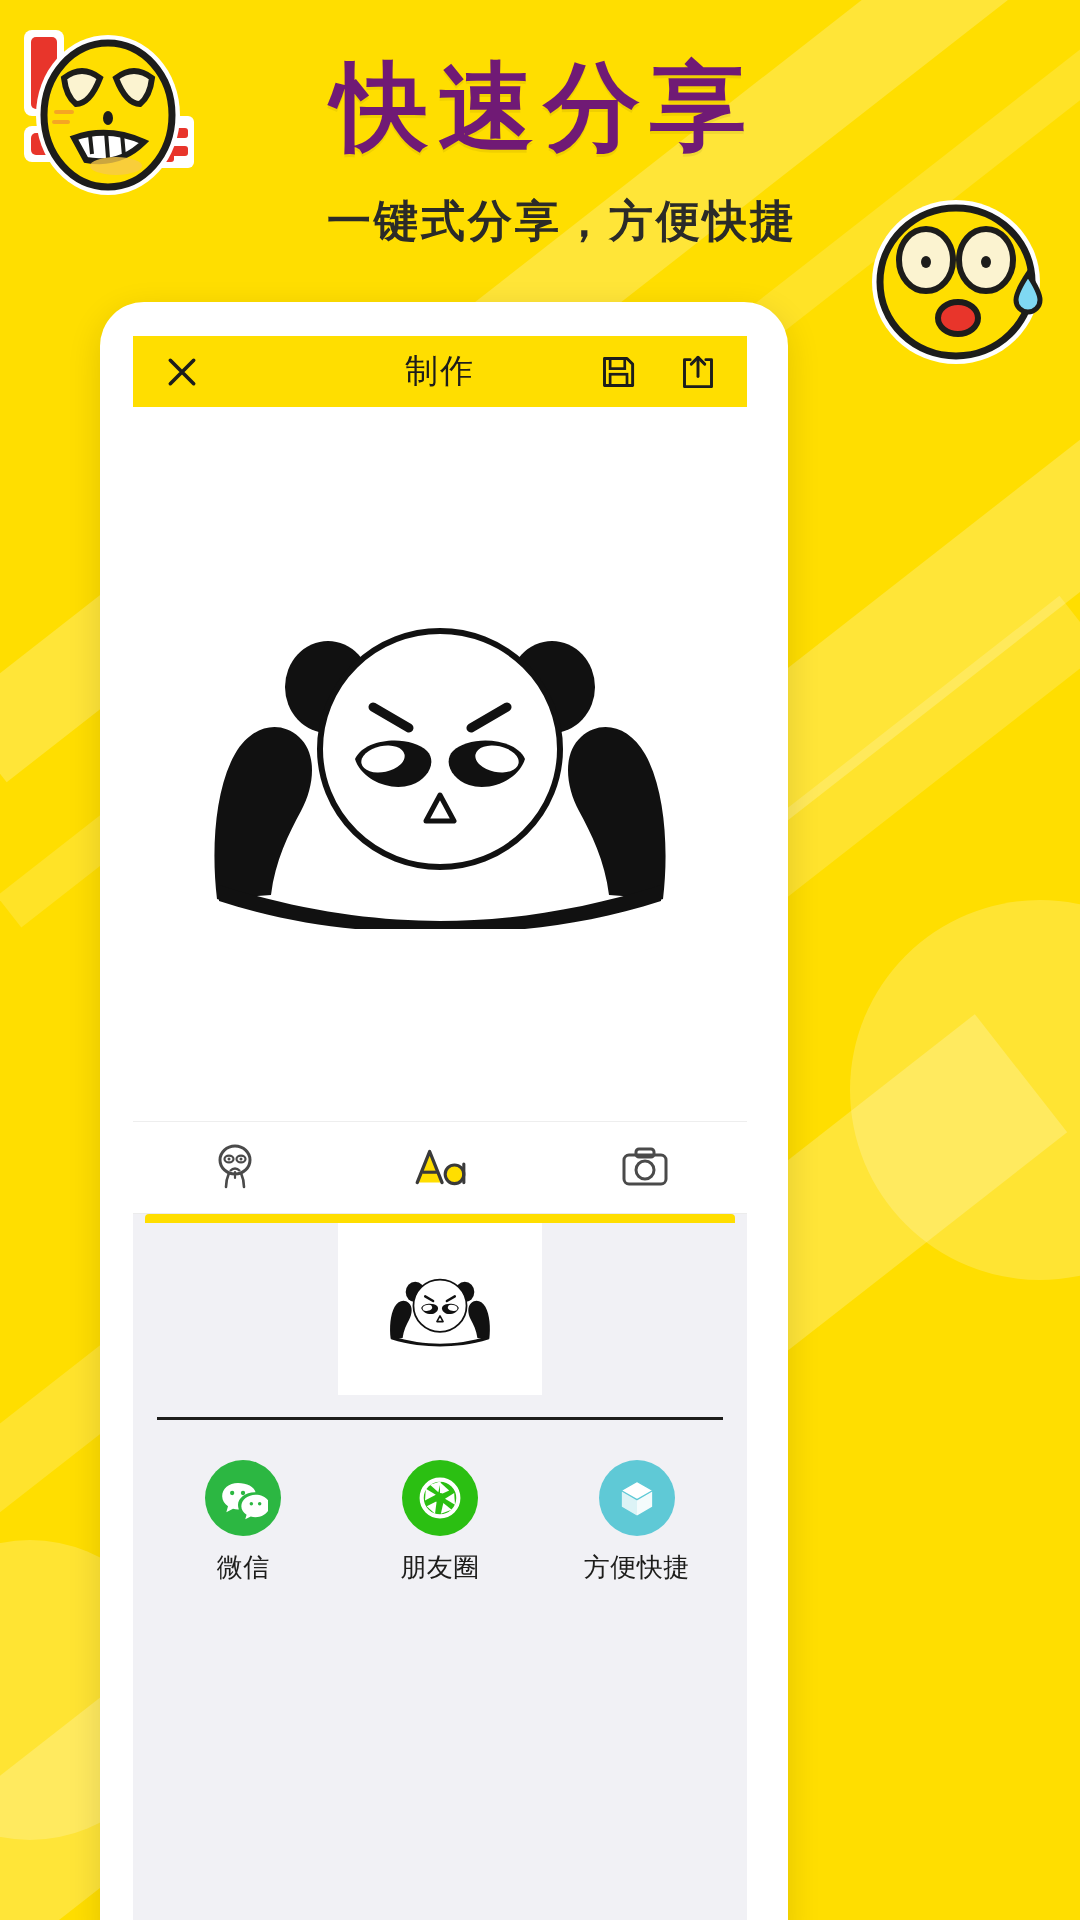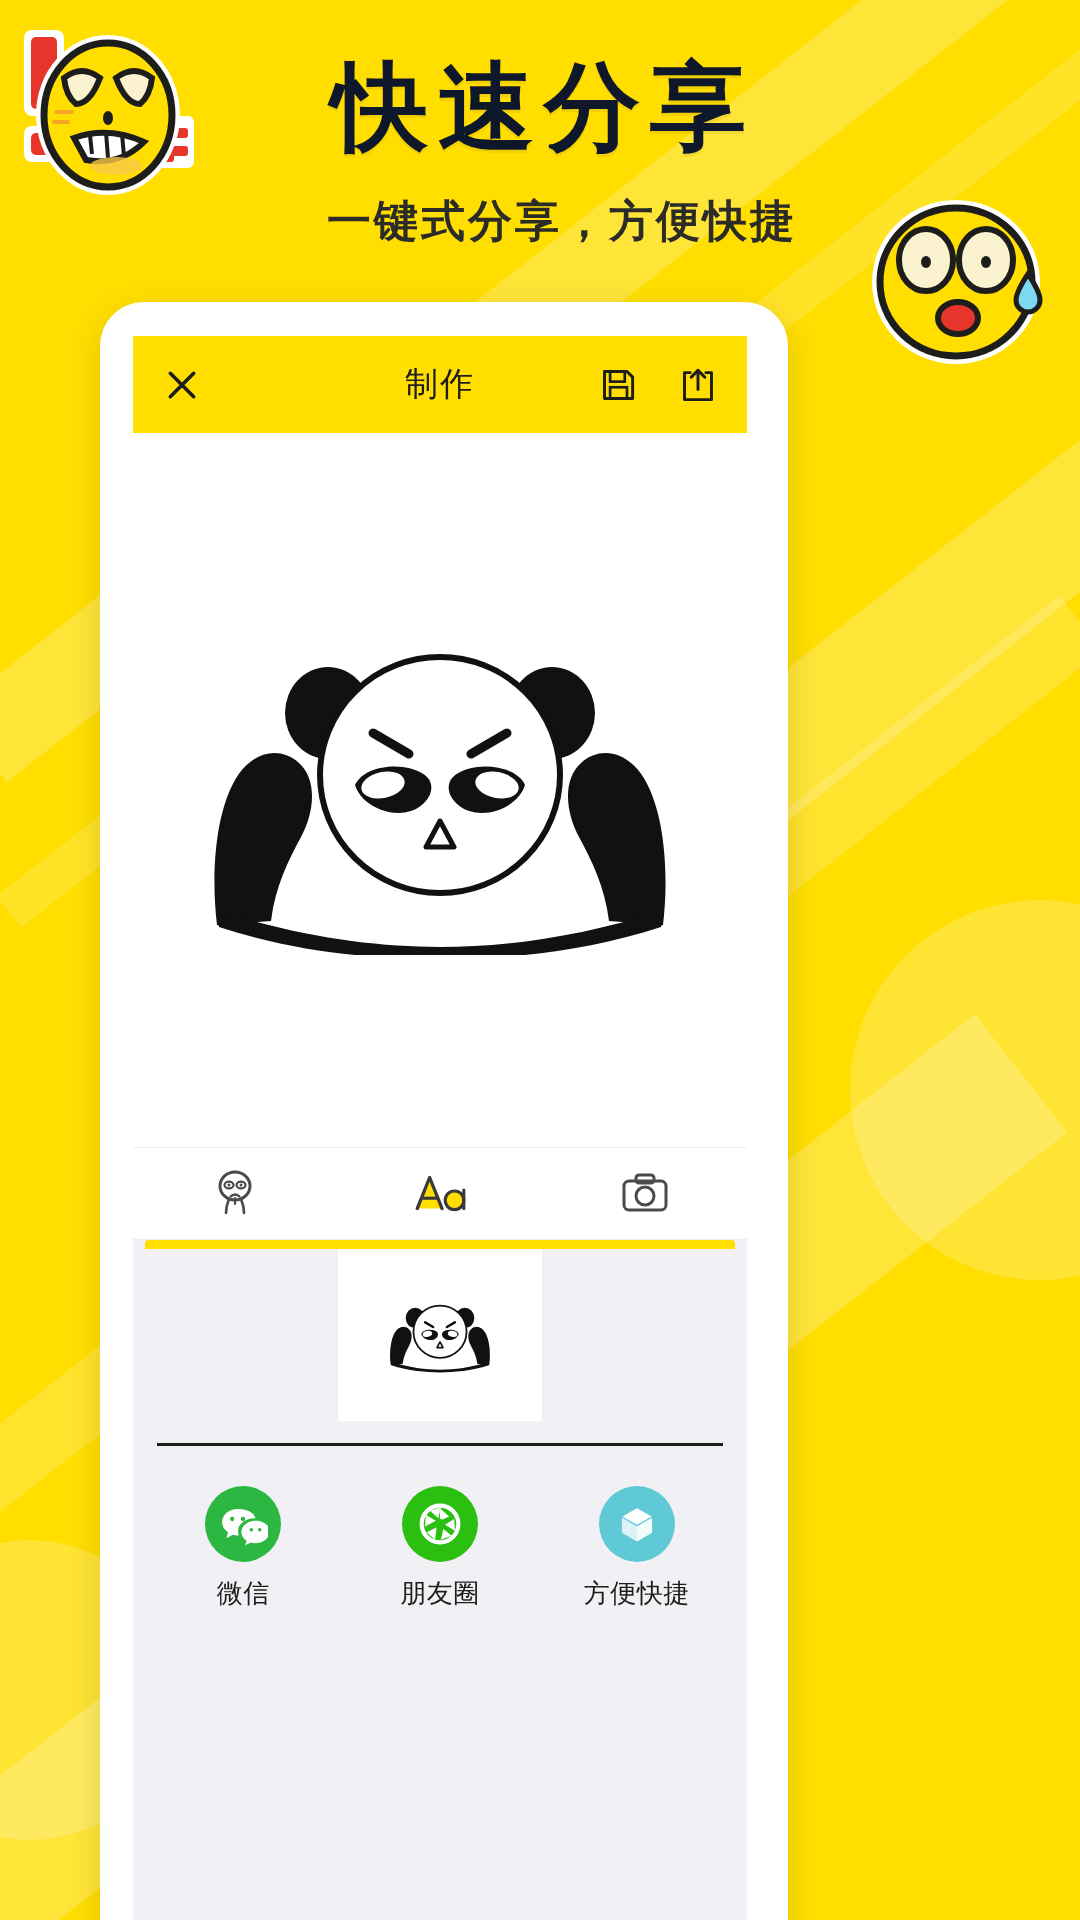--- a/index.html
+++ b/index.html
@@ -34,21 +34,21 @@
   .blob.b1 { left:-120px; top:1540px; width:300px; height:300px; }
   .blob.b2 { right:-150px; top:900px; width:380px; height:380px; }
 
   
   .promo-title {
     position: absolute;
     left: 8px; right: 0; top: 52px;
     text-align: center;
     font-size: 96px;
     font-weight: 900;
-    color: #0f172a;
+    color: #701a75;
     letter-spacing: 10px;
     line-height: 1.15;
     text-shadow: 0 3px 0 rgba(0,0,0,0.06);
   }
   .promo-sub {
     position: absolute;
     left: 0; right: 0; top: 192px;
     text-align: center;
     font-size: 44px;
     font-weight: 700;
@@ -79,21 +79,21 @@
     left: 33px; top: 34px;
     width: 614px;
     height: 1606px;
     background: #ffffff;
     overflow: hidden;
   }
 
   
   .appbar {
     position: relative;
-    height: 97px;
+    height: 71px;
     background: #FFDE00;
     display: flex;
     align-items: center;
     padding: 0 26px;
   }
   .appbar-title {
     position: absolute;
     left: 0; right: 0;
     text-align: center;
     font-size: 33px;

